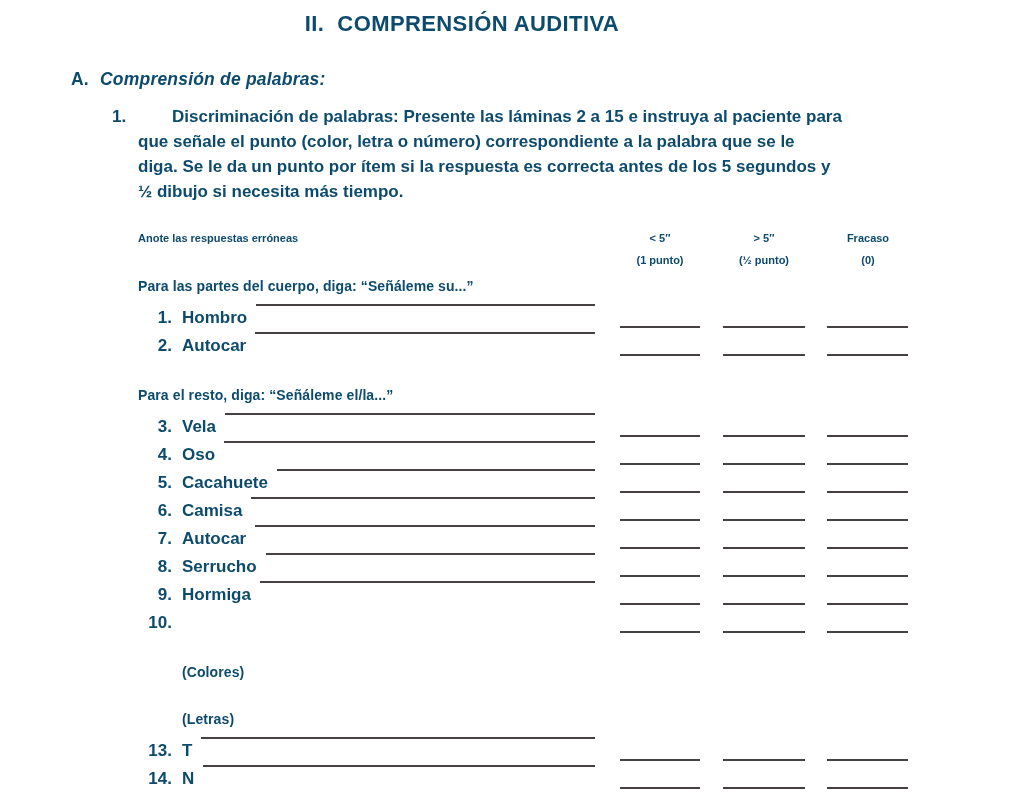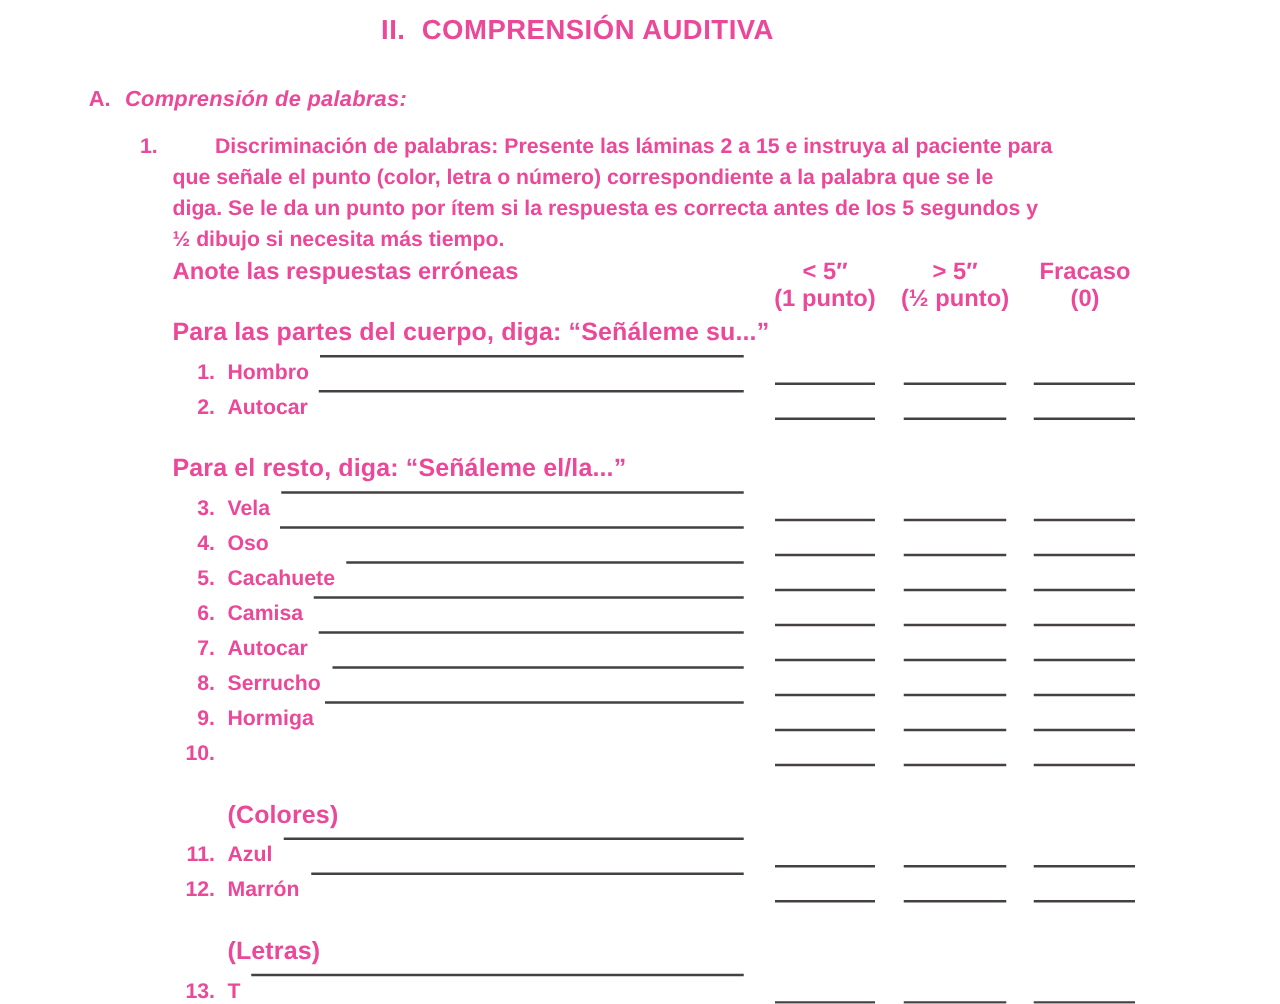--- a/index.html
+++ b/index.html
@@ -5,21 +5,21 @@
   * { margin: 0; padding: 0; box-sizing: border-box; }
   html, body { background: #ffffff; }
   .page {
     position: relative;
     width: 924px;
     height: 803px;
     background: #ffffff;
     overflow: hidden;
     font-family: "Liberation Sans", "DejaVu Sans", sans-serif;
     font-weight: 700;
-    color: #ec4899;
+    color: #0c4a6e;
   }
   
   .title {
     margin-top: 11px;
     text-align: center;
     font-size: 22px;
     letter-spacing: 0.4px;
     white-space: pre-wrap;
   }
   
@@ -48,42 +48,42 @@
   }
   .subsection .sub-num { position: absolute; left: 112px; top: 0; }
   .underlined {
     text-decoration-thickness: 1.5px;
     text-underline-offset: 3px;
     margin-left: 34px;
   }
   
   .score-header {
     position: relative;
-    margin-top: 3px;
+    margin-top: 23px;
     height: 44px;
-    font-size: 19px;
+    font-size: 11px;
   }
   .score-header .note-label { position: absolute; left: 138px; top: 0; line-height: 22px; }
   .score-col {
     position: absolute;
     top: 0;
     width: 104px;
     text-align: center;
     line-height: 22px;
   }
   .score-col.c1 { left: 608px; }
   .score-col.c2 { left: 712px; }
   .score-col.c3 { left: 816px; }
   
   .groups { margin-top: 2px; }
   .group { margin-top: 23px; }
   .group:first-child { margin-top: 3px; }
   .group-label {
     margin-left: 138px;
-    font-size: 20px;
+    font-size: 14px;
     height: 24px;
     line-height: 24px;
     letter-spacing: 0.1px;
   }
   .group-label.indent { margin-left: 182px; }
   .item-list { margin-top: 6px; }
   .item-row { position: relative; height: 28px; font-size: 17px; }
   .item-num {
     position: absolute;
     left: 0;
@@ -267,43 +267,20 @@
     <span class="item-num">10.</span>
     <span class="score-blank b1"></span>
     <span class="score-blank b2"></span>
     <span class="score-blank b3"></span>
   </div>
 </div>
   </div>
 
   <div class="group">
     <div class="group-label indent">(Colores)</div>
-    <div class="item-list">
-  <div class="item-row">
-    <span class="item-num">11.</span>
-    <span class="item-wordline">
-      <span>Azul</span>
-      <span class="fill-blank"></span>
-    </span>
-    <span class="score-blank b1"></span>
-    <span class="score-blank b2"></span>
-    <span class="score-blank b3"></span>
-  </div>
-
-  <div class="item-row">
-    <span class="item-num">12.</span>
-    <span class="item-wordline">
-      <span>Marrón</span>
-      <span class="fill-blank"></span>
-    </span>
-    <span class="score-blank b1"></span>
-    <span class="score-blank b2"></span>
-    <span class="score-blank b3"></span>
-  </div>
-</div>
   </div>
 
   <div class="group">
     <div class="group-label indent">(Letras)</div>
     <div class="item-list">
   <div class="item-row">
     <span class="item-num">13.</span>
     <span class="item-wordline">
       <span>T</span>
       <span class="fill-blank"></span>

